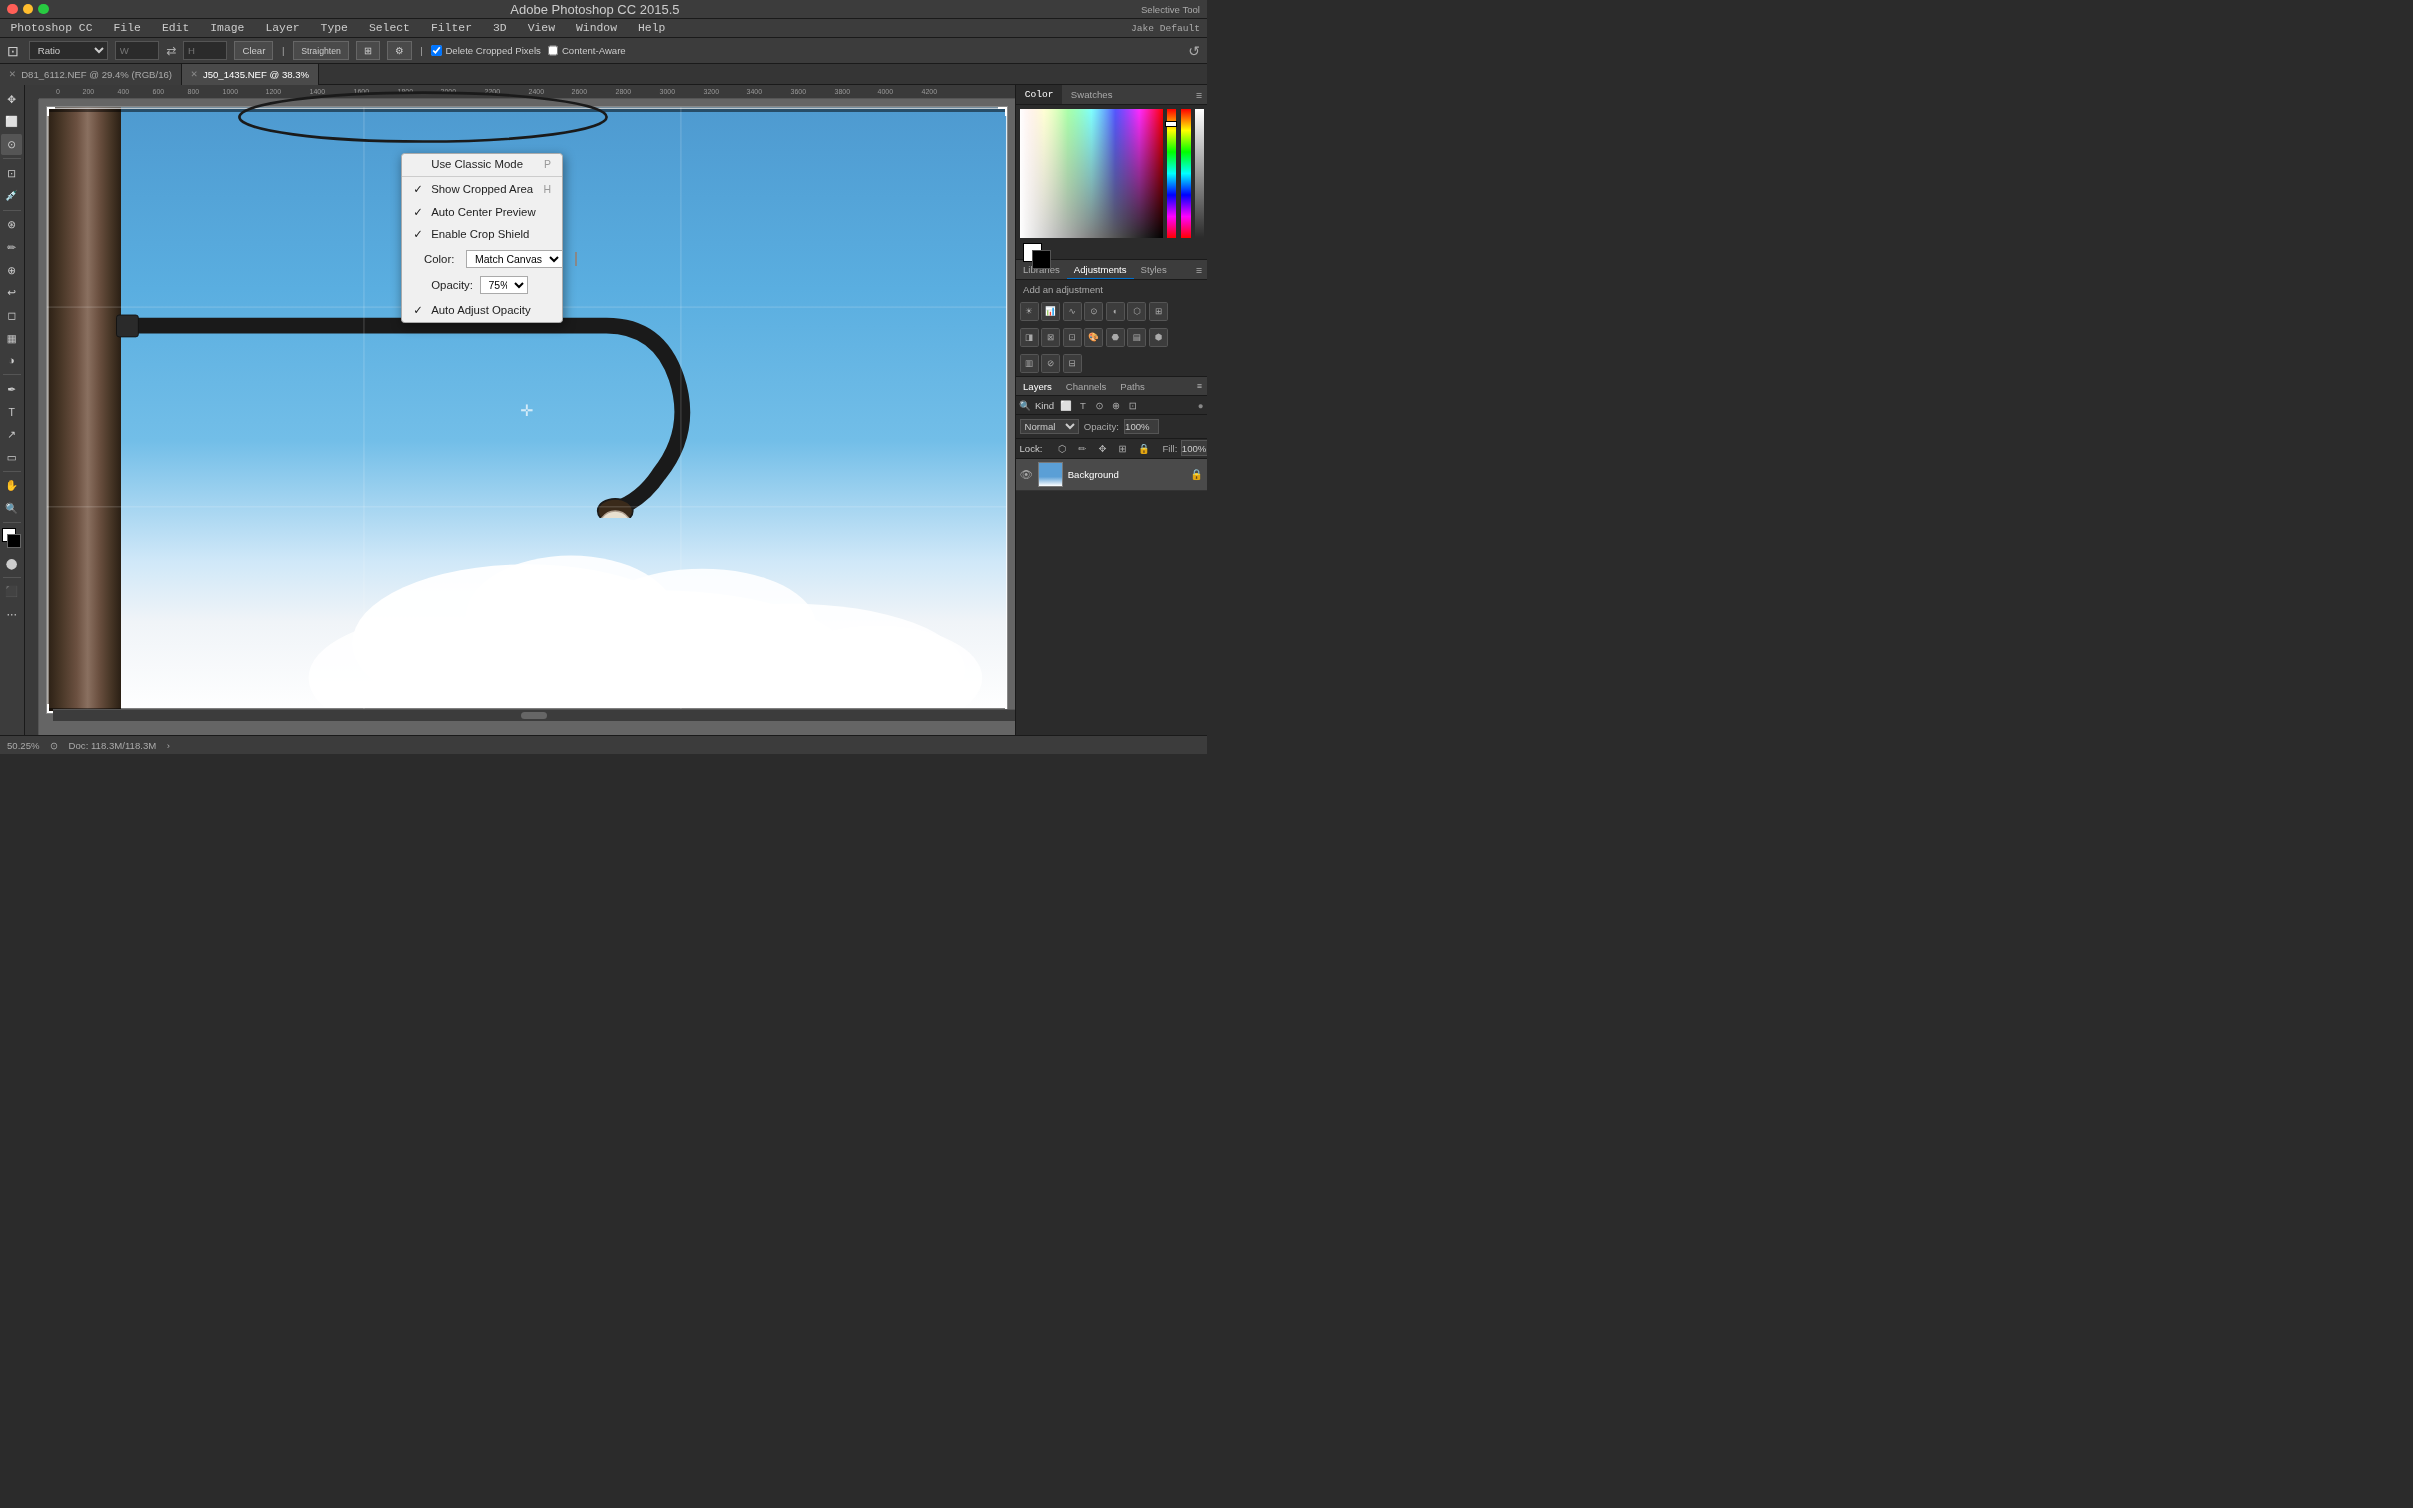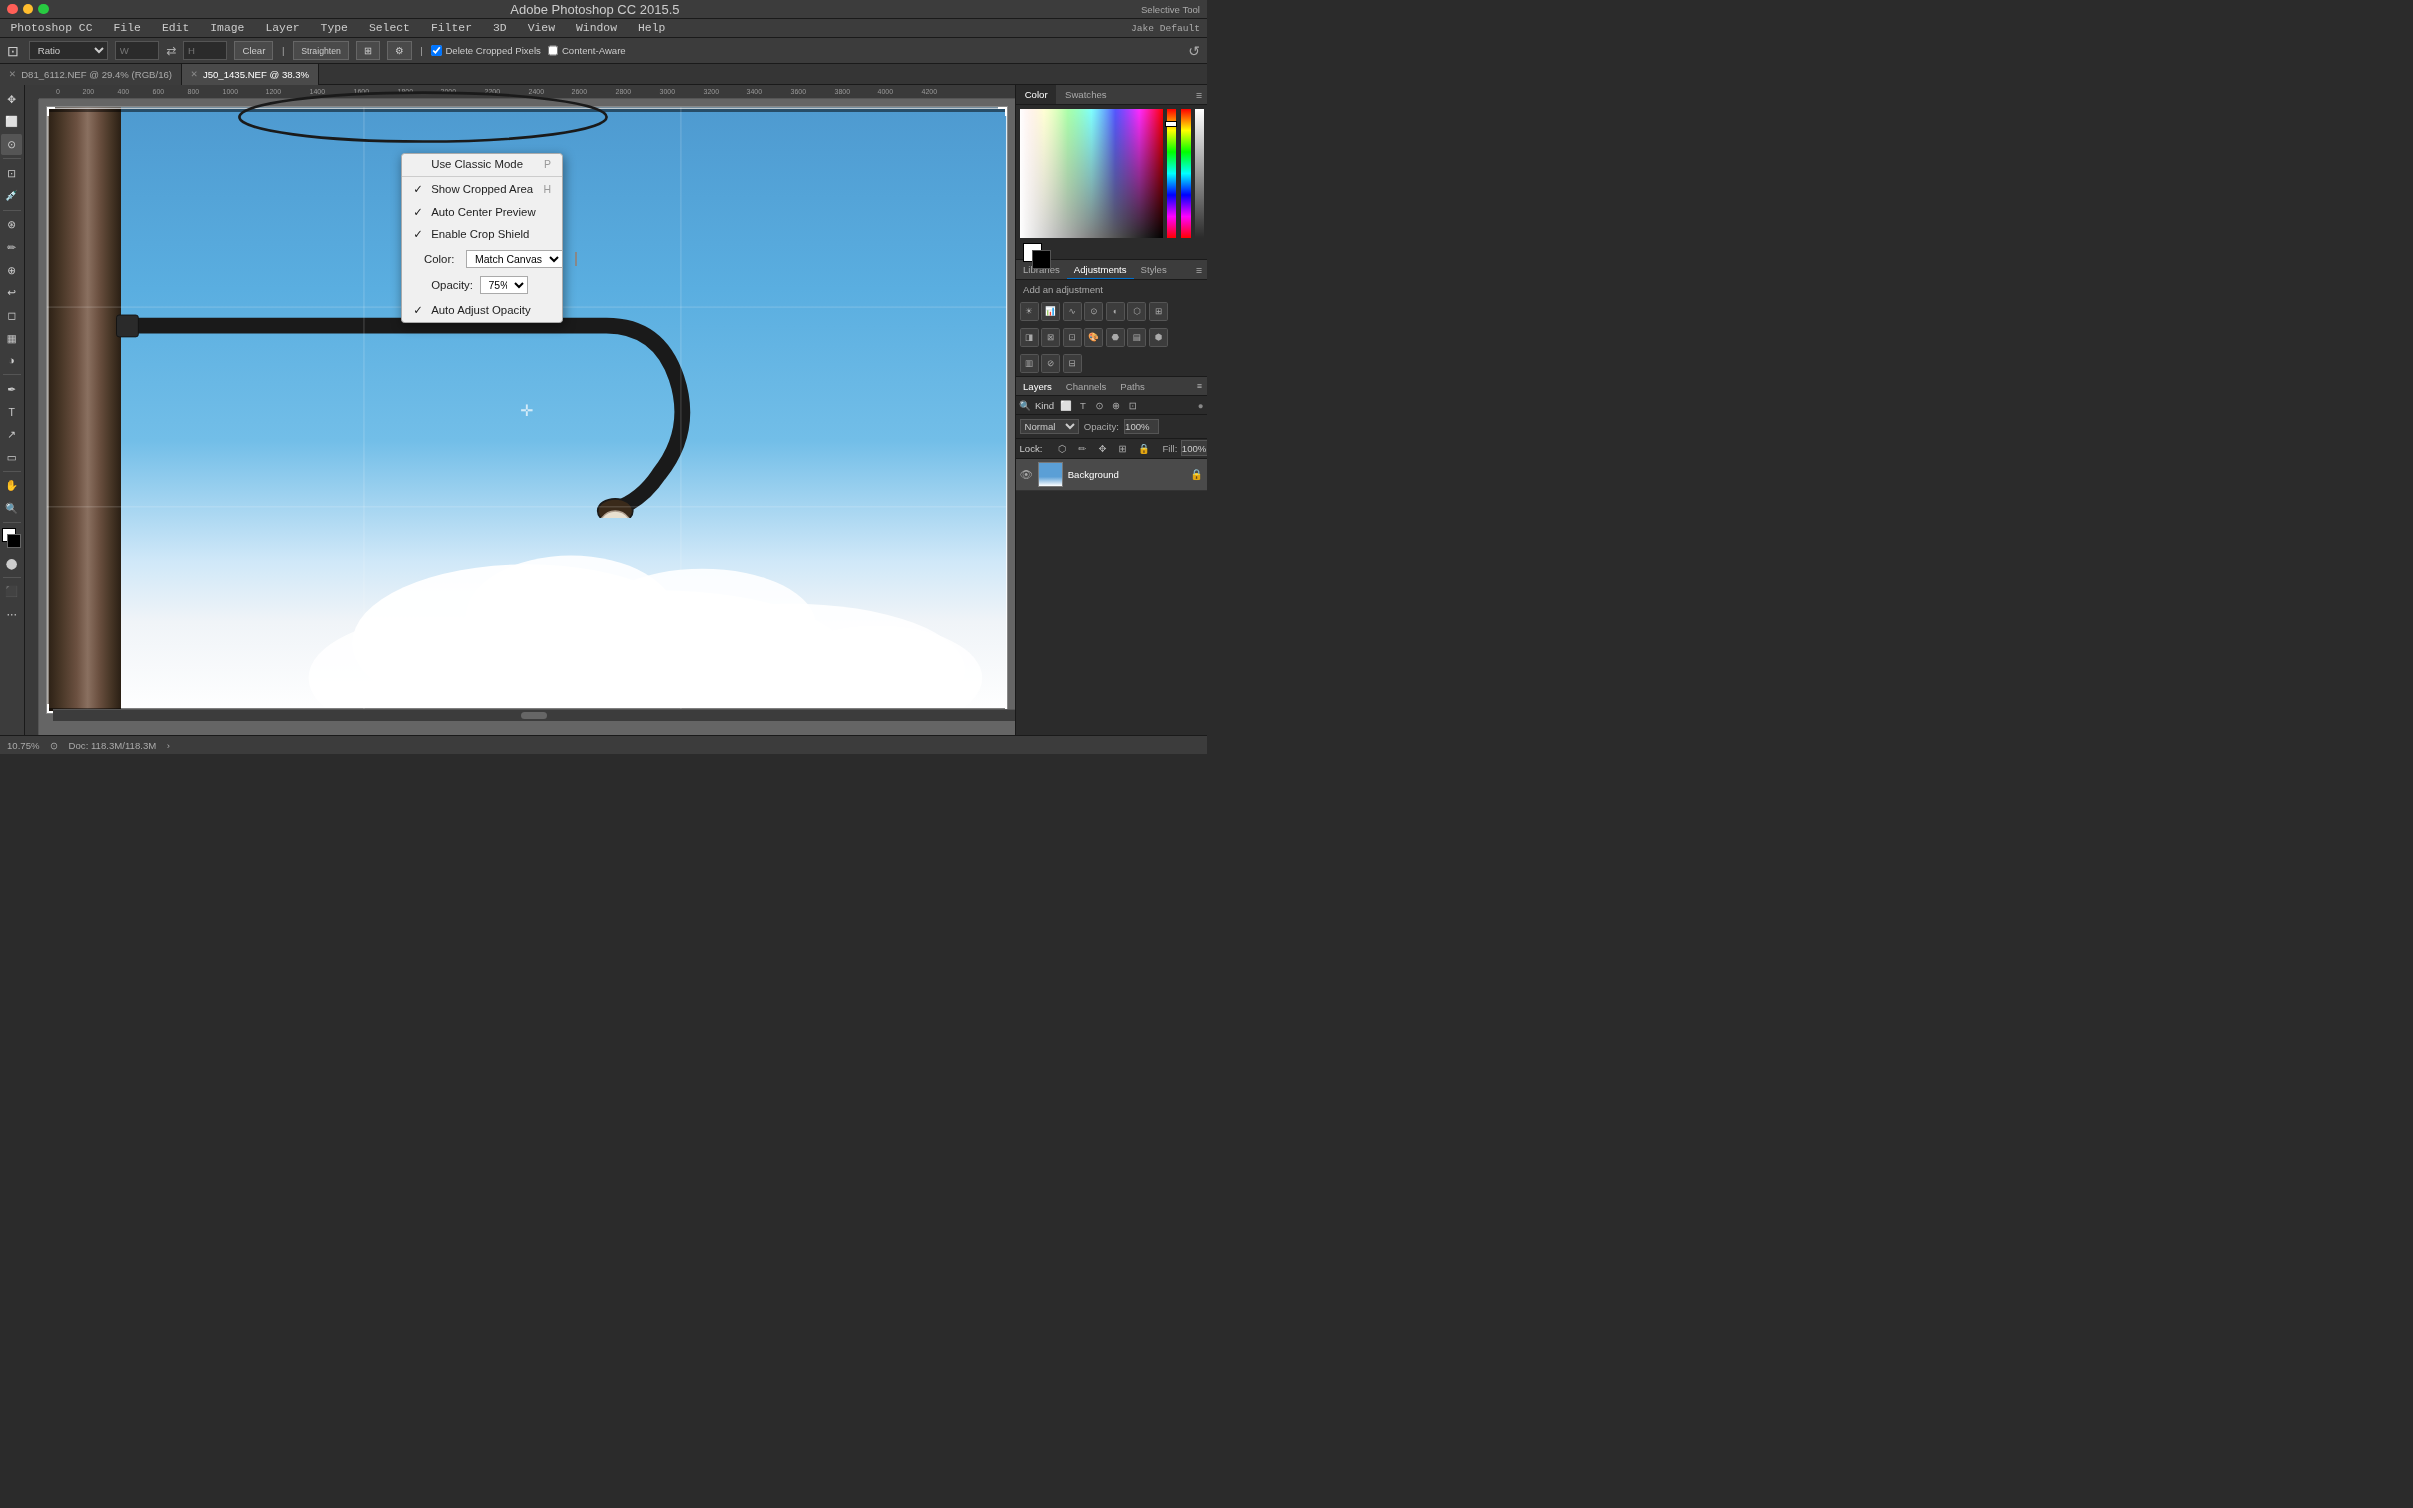--- a/index.html
+++ b/index.html
@@ -260,20 +260,21 @@
     .panel-tab {
       padding: 3.5px 8.7px;
       font-size: 9.6px;
       cursor: pointer;
       color: #aaa;
     }
     .panel-tab.active {
       background: #2b2b2b;
       color: #fff;
       border-bottom: 1.7px solid #2b2b2b;
+      font-family: Liberation Mono, monospace;
     }
 
     
     .adjustments-panel {
       flex: 0 0 auto;
       border-bottom: 0.9px solid #1a1a1a;
     }
     .adj-panel-tabs {
       display: flex;
       background: #3c3c3c;
@@ -863,18 +864,18 @@
         <div class="layer-thumb"></div>
         <span class="layer-name">Background</span>
         <span class="layer-lock">🔒</span>
       </div>
     </div>
 
   </div>
 </div>
 
 <div class="bottom-bar">
-  <span>10.75%</span>
+  <span>50.25%</span>
   <span>⊙</span>
   <span>Doc: 118.3M/118.3M</span>
   <span style="cursor:pointer">›</span>
 </div>
 
 
 </body></html>

